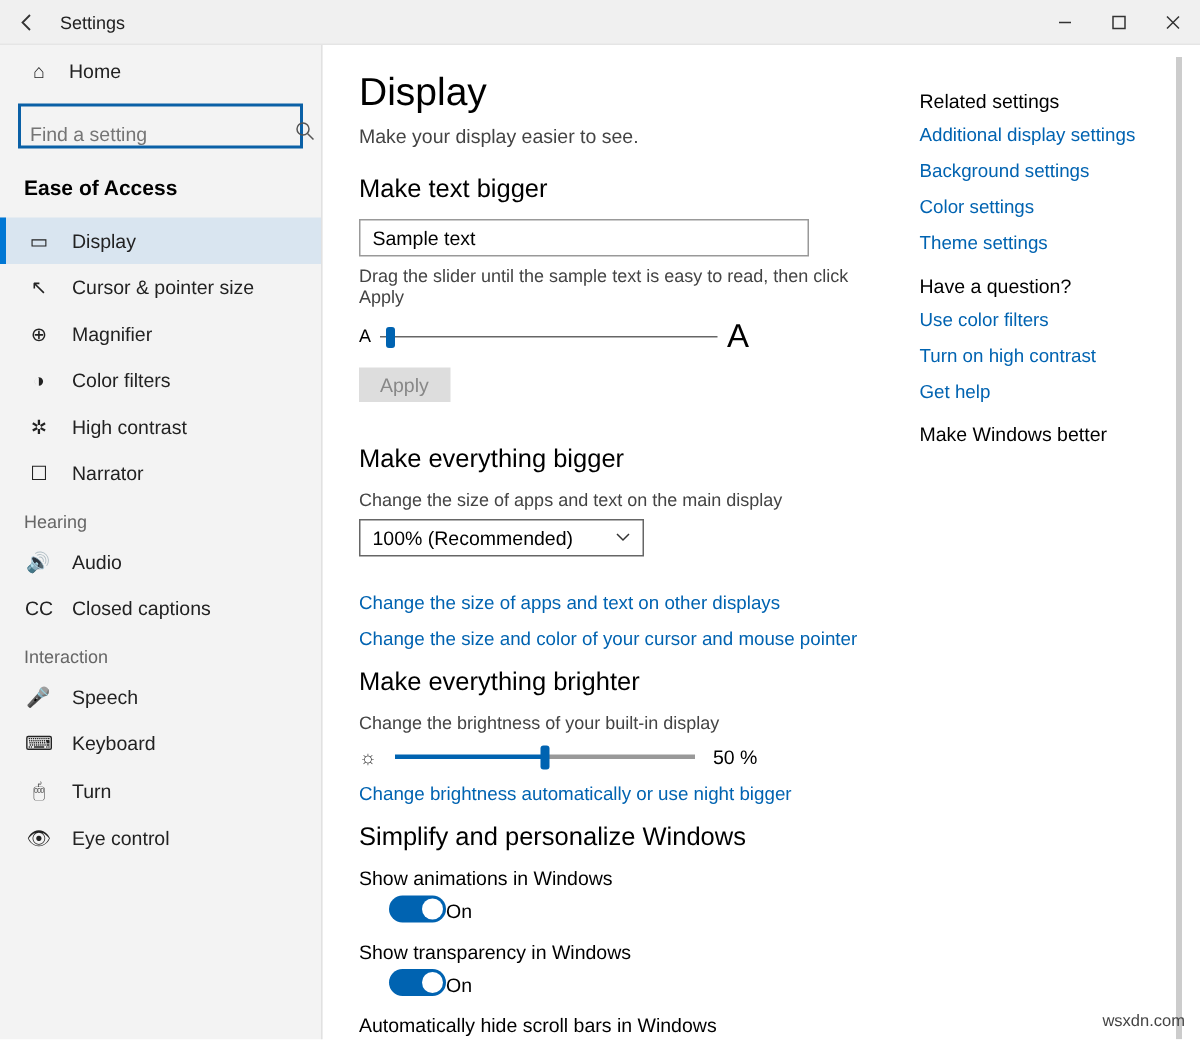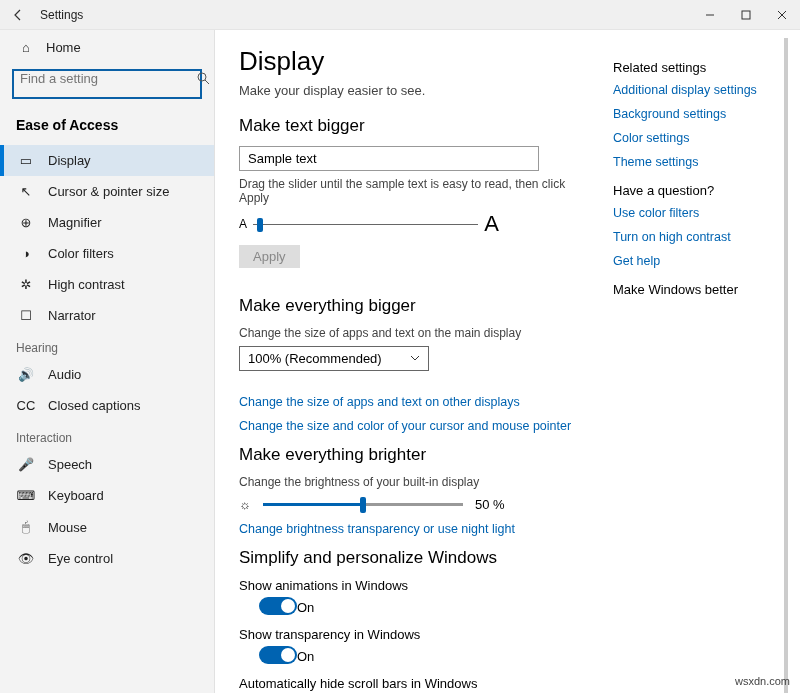--- a/index.html
+++ b/index.html
@@ -6,21 +6,21 @@
   body { font-family: "Segoe UI", Arial, sans-serif; font-size: 13px; color: #000; background: #fff; width: 800px; height: 693px; overflow: hidden; }
   .titlebar { height: 30px; display: flex; align-items: center; background: #f0f0f0; border-bottom: 1px solid #e5e5e5; position: relative; }
   .title-back { width: 24px; display: flex; justify-content: center; align-items: center; color: #333; margin-left: 6px; }
   .title-text { margin-left: 10px; font-size: 12px; color: #222; }
   .win-controls { position: absolute; right: 0; top: 0; display: flex; height: 30px; }
   .win-controls div { width: 36px; display: flex; align-items: center; justify-content: center; color: #333; }
   .app { display: flex; height: calc(100% - 30px); }
   .sidebar { width: 215px; background: #f3f3f3; border-right: 1px solid #e1e1e1; display: flex; flex-direction: column; overflow-y: auto; }
   .home-row { display: flex; align-items: center; padding: 10px 16px; font-size: 13px; color: #222; }
   .home-row .icon { width: 20px; margin-right: 10px; display: flex; justify-content: center; }
-  .searchbox { margin: 4px 12px 12px 12px; border: 2px solid #0a60a6; height: 30px; display: flex; align-items: flex-start; padding: 0 6px; background: #f3f3f3; }
+  .searchbox { margin: 4px 12px 12px 12px; border: 2px solid #0a60a6; height: 30px; display: flex; align-items: flex-end; padding: 0 6px; background: #f3f3f3; }
   .searchbox input { border: none; background: transparent; flex: 1; font-size: 13px; color: #777; outline: none; }
   .searchbox .sicon { color: #555; }
   .category-title { padding: 6px 16px 12px 16px; font-weight: 600; font-size: 14px; }
   .group-label { padding: 0 16px; margin-top: 10px; margin-bottom: 4px; color: #666; font-size: 12px; }
   .item { display: flex; align-items: center; padding: 8px 16px; font-size: 13px; color: #222; }
   .item .icon { width: 20px; margin-right: 12px; display: flex; justify-content: center; }
   .item.selected { background: #d9e5f0; border-left: 4px solid #0077d4; padding-left: 12px; }
   .content { flex: 1; display: flex; padding: 8px 12px 0 24px; overflow: hidden; }
   .main { flex: 1; overflow-y: auto; padding-right: 20px; }
   h1 { font-weight: 400; font-size: 26px; margin-top: 8px; margin-bottom: 6px; }
@@ -133,21 +133,21 @@
         <div class="item">
           <span class="icon">🎤</span>
           <span>Speech</span>
         </div>
         <div class="item">
           <span class="icon">⌨</span>
           <span>Keyboard</span>
         </div>
         <div class="item">
           <span class="icon">🖱</span>
-          <span>Mouse</span>
+          <span>Turn</span>
         </div>
         <div class="item">
           <span class="icon">👁</span>
           <span>Eye control</span>
         </div>
       </div>
   </div>
 
   <div class="content">
     <div class="main">
@@ -179,21 +179,21 @@
 
       <h2>Make everything brighter</h2>
       <div class="hint">Change the brightness of your built-in display</div>
       <div class="brightness-row">
         <span class="sun">☼</span>
         <div class="brightness-track">
             <div class="brightness-thumb"></div>
           </div>
         <span>50 %</span>
       </div>
-      <a class="link">Change brightness transparency or use night light</a>
+      <a class="link">Change brightness automatically or use night bigger</a>
 
       <h2>Simplify and personalize Windows</h2>
       <div id="toggles">
           <div class="toggle-block">
             <div class="lbl">Show animations in Windows</div>
             <div class="toggle-row">
               <div class="toggle">
                 <div class="knob"></div>
               </div>
               <span>On</span>

